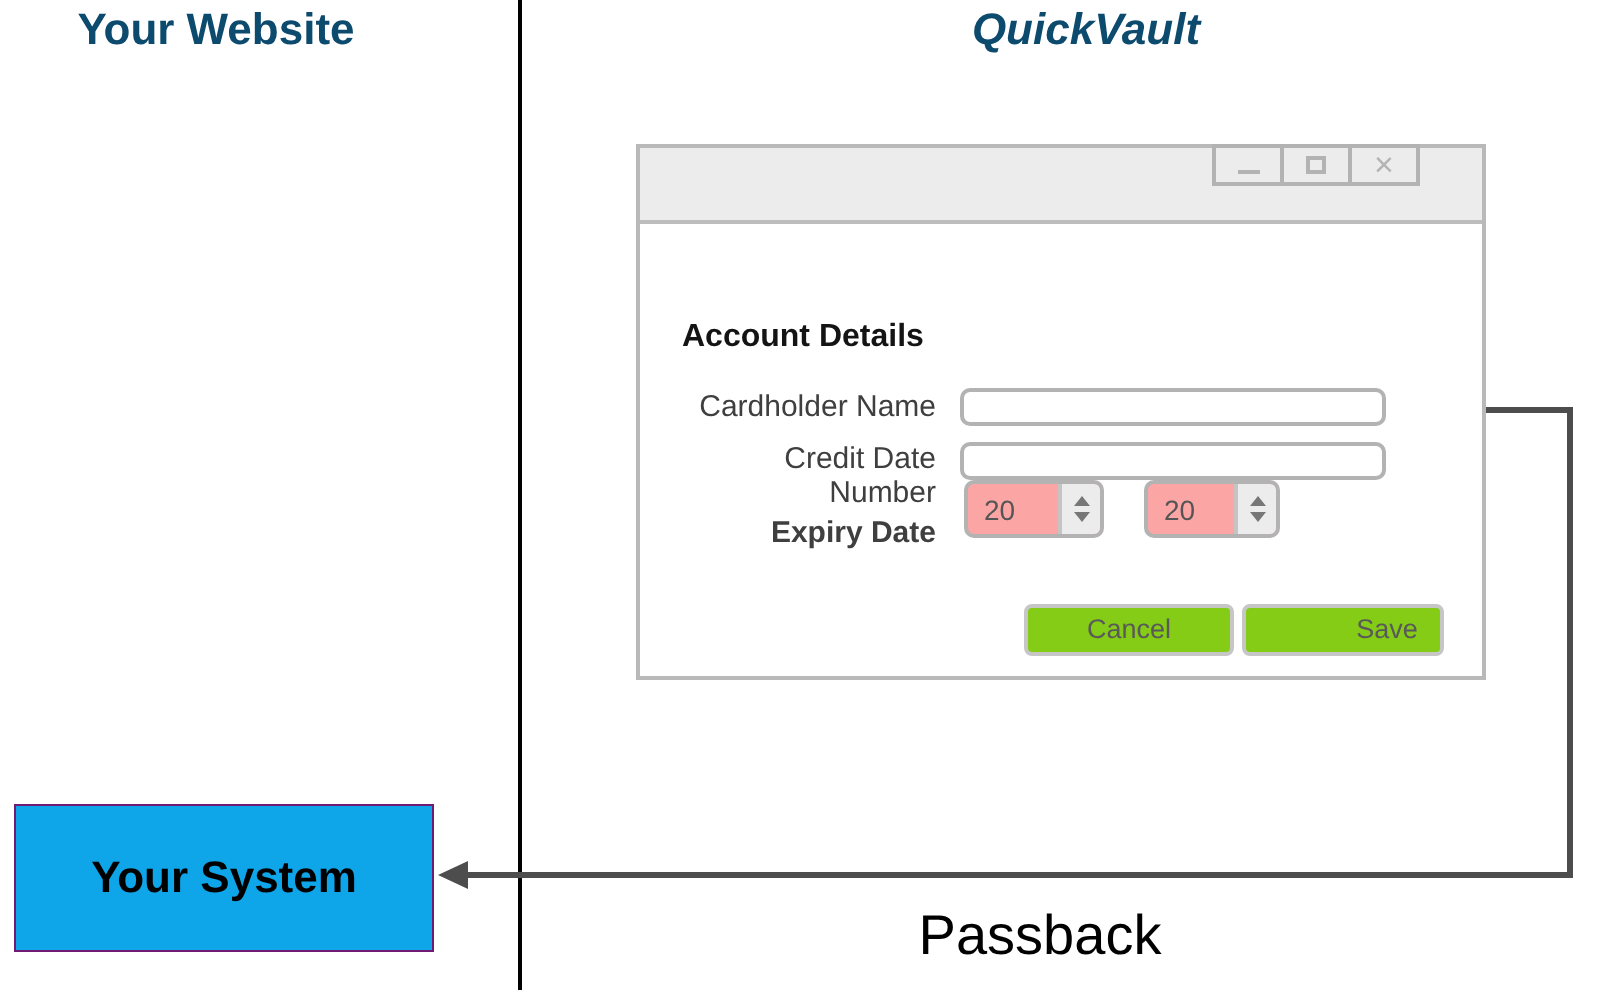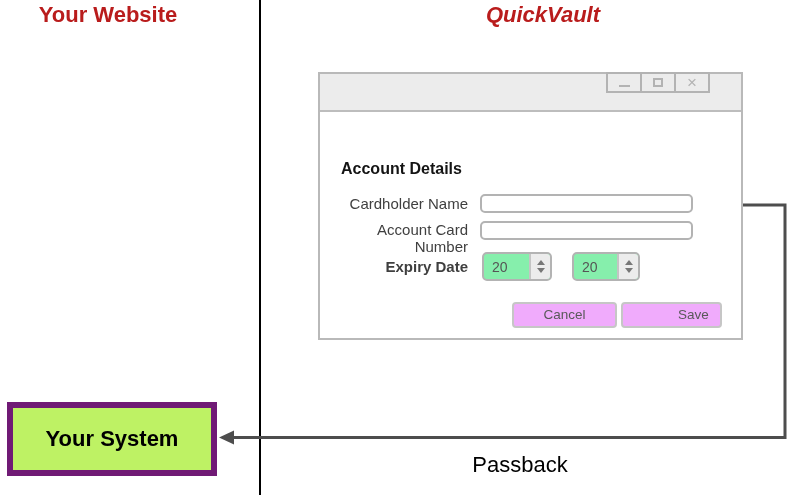--- a/index.html
+++ b/index.html
@@ -1,19 +1,19 @@
 <!DOCTYPE html>
 <html><head>
 <meta charset="utf-8">
 <style>
   * { margin:0; padding:0; box-sizing:border-box; }
   html,body { width:801px; height:495px; }
   body { font-family:"Liberation Sans", sans-serif; background:#ffffff; position:relative; overflow:hidden; }
 
-  .lane-title { position:absolute; top:2px; font-size:22px; font-weight:bold; color:#b91c1c; text-align:center; }
+  .lane-title { position:absolute; top:2px; font-size:22px; font-weight:bold; color:#0c4a6e; text-align:center; }
   .lane-title.left { left:18px; width:180px; }
   .lane-title.right { left:433px; width:220px;font-style:italic; }
   .lane-divider { position:absolute; left:259px; top:0; width:2px; height:495px; background:#000; }
 
   
   .window { position:absolute; left:318px; top:72px; width:425px; height:268px; background:#fff; border:2px solid #b9b9b9; }
   .titlebar { position:absolute; left:0; top:0; width:100%; height:38px; background:#ececec; border-bottom:2px solid #bdbdbd; }
   .win-controls { position:absolute; left:286px; top:-2px; width:104px; height:21px; border:2px solid #b3b3b3; display:flex; }
   .win-btn { flex:1; display:flex; align-items:center; justify-content:center; border-left:2px solid #b3b3b3; cursor:default; }
   .win-btn:first-child { border-left:none; }
@@ -27,36 +27,36 @@
   .brand-name { font-size:25px; color:#141414; }
 
   .section-title { position:absolute; left:21px; top:86px; font-size:16px; font-weight:bold; color:#141414; }
 
   .field-label { position:absolute; left:18px; width:130px; text-align:right; font-size:15px; color:#3f3f3f; }
   .lbl-1 { top:121px; } .lbl-2 { top:147px; } .lbl-3 { top:184px;font-weight:bold; }
 
   .text-input { position:absolute; left:160px; width:213px; height:19px; border:2px solid #b3b3b3; border-radius:5px; background:#fff; outline:none; font-size:13px; padding:0 6px; color:#3f3f3f; }
   .inp-1 { top:120px; } .inp-2 { top:147px; }
 
-  .spinner { position:absolute; top:178px; height:29px; border:2px solid #b3b3b3; border-radius:5px; background:#86efac; display:flex; overflow:hidden; }
+  .spinner { position:absolute; top:166px; height:29px; border:2px solid #b3b3b3; border-radius:5px; background:#fca5a5; display:flex; overflow:hidden; }
   .spin-1 { left:162px; width:70px; } .spin-2 { left:252px; width:68px; }
   .spin-num { flex:1; display:flex; align-items:center; padding-left:8px; font-size:14px; color:#555; }
   .spin-arrows { width:21px; background:#ececec; border-left:2px solid #c4c4c4; display:flex; flex-direction:column; align-items:center; justify-content:center; gap:3px; cursor:default; }
   .tri-up { width:0; height:0; border-left:4px solid transparent; border-right:4px solid transparent; border-bottom:5px solid #777; }
   .tri-down { width:0; height:0; border-left:4px solid transparent; border-right:4px solid transparent; border-top:5px solid #777; }
 
-  .dlg-btn { position:absolute; top:228px; height:26px; background:#f0abfc; border:2px solid #c6c6c6; border-radius:4px; font-size:13.5px; color:#595959; font-family:"Liberation Sans", sans-serif; text-align:center; line-height:22px; cursor:default; }
+  .dlg-btn { position:absolute; top:228px; height:26px; background:#84cc16; border:2px solid #c6c6c6; border-radius:4px; font-size:13.5px; color:#595959; font-family:"Liberation Sans", sans-serif; text-align:center; line-height:22px; cursor:default; }
   .btn-cancel { left:192px; width:105px; }
   .btn-save { left:301px; width:101px;padding-left:44px; }
 
   .connector-svg { position:absolute; left:0; top:0; width:801px; height:495px; pointer-events:none; }
 
-  .system-box { position:absolute; left:7px; top:402px; width:210px; height:74px; border:6px solid #701a75; background:#bef264; display:flex; align-items:center; justify-content:center; font-size:22px; font-weight:bold; color:#000; }
+  .system-box { position:absolute; left:7px; top:402px; width:210px; height:74px; border:1px solid #701a75; background:#0ea5e9; display:flex; align-items:center; justify-content:center; font-size:22px; font-weight:bold; color:#000; }
 
-  .passback-label { position:absolute; left:420px; top:452px; width:200px; text-align:center; font-size:22px; color:#000; }
+  .passback-label { position:absolute; left:420px; top:452px; width:200px; text-align:center; font-size:28px; color:#000; }
 </style>
 </head>
 <body>
 
 <div class="lane-title left">Your Website</div>
 <div class="lane-title right">QuickVault</div>
 <div class="lane-divider"></div>
 
 <svg class="connector-svg" viewBox="0 0 801 495">
   <path d="M743,205 H785 V437.5 H233" fill="none" stroke="#4d4d4d" stroke-width="3"></path>
@@ -76,21 +76,21 @@
       <span class="glyph-close">×</span>
     </div>
   </div>
 
 
   <div class="section-title">Account Details</div>
 
   <div class="field-label lbl-1">Cardholder Name</div>
   <input class="text-input inp-1" type="text" value="" style="">
 
-  <div class="field-label lbl-2">Account Card Number</div>
+  <div class="field-label lbl-2">Credit Date Number</div>
   <input class="text-input inp-2" type="text" value="" style="">
 
   <div class="field-label lbl-3">Expiry Date</div>
   <div class="spinner spin-1">
     <span class="spin-num">20</span>
     <span class="spin-arrows">
       <span class="tri-up"></span>
       <span class="tri-down"></span>
     </span>
   </div>

